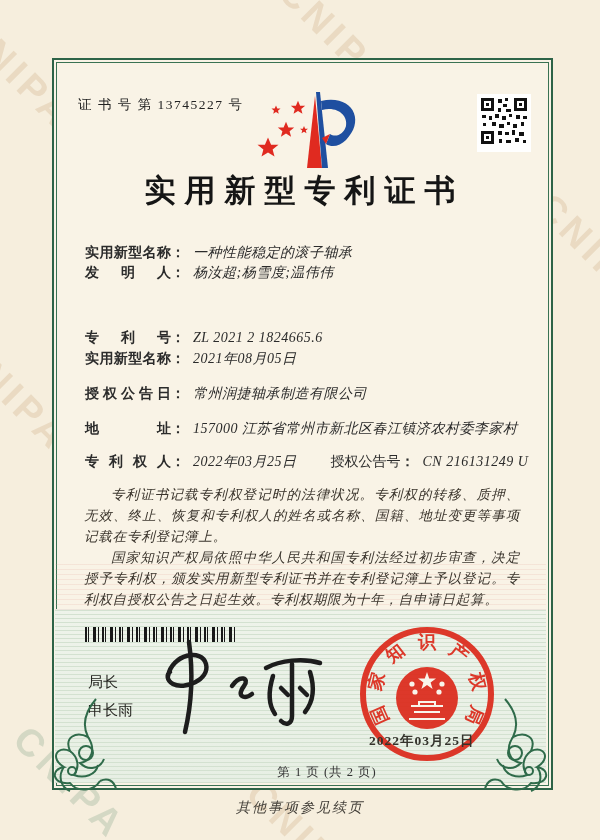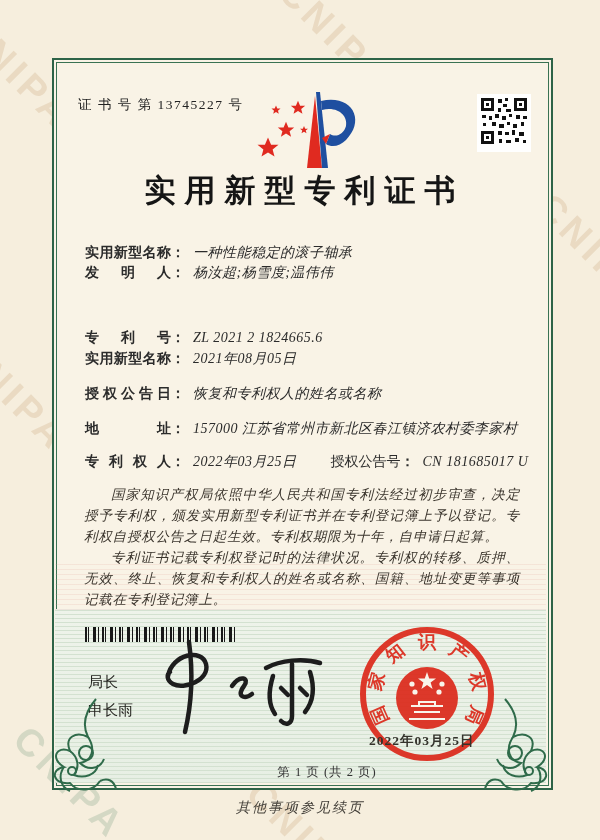--- a/index.html
+++ b/index.html
@@ -191,32 +191,32 @@
 <div class="field-row" style="top:264px">
   <span class="lbl">发明人</span><span class="colon">：</span><span class="val">杨汝超;杨雪度;温伟伟</span>
 </div>
 <div class="field-row" style="top:329px">
   <span class="lbl">专利号</span><span class="colon">：</span><span class="val">ZL 2021 2 1824665.6</span>
 </div>
 <div class="field-row" style="top:350px">
   <span class="lbl">实用新型名称</span><span class="colon">：</span><span class="val">2021年08月05日</span>
 </div>
 <div class="field-row" style="top:385px">
-  <span class="lbl">授权公告日</span><span class="colon">：</span><span class="val">恢复和专利权人的姓名或名称</span>
+  <span class="lbl">授权公告日</span><span class="colon">：</span><span class="val">常州润捷轴承制造有限公司</span>
 </div>
 <div class="field-row" style="top:420px">
   <span class="lbl">地址</span><span class="colon">：</span><span class="val">157000 江苏省常州市新北区春江镇济农村委李家村</span>
 </div>
 <div class="field-row" style="top:453px">
-  <span class="lbl">专利权人</span><span class="colon">：</span><span class="val">2022年03月25日</span><span class="pair2"><span class="lbl" style="width:auto;font-weight:normal">授权公告号</span><span class="colon">：</span><span class="val">CN 181685017 U</span></span>
+  <span class="lbl">专利权人</span><span class="colon">：</span><span class="val">2022年03月25日</span><span class="pair2"><span class="lbl" style="width:auto;font-weight:normal">授权公告号</span><span class="colon">：</span><span class="val">CN 216131249 U</span></span>
 </div>
 
 <div class="body-text">
+  <p>专利证书记载专利权登记时的法律状况。专利权的转移、质押、无效、终止、恢复和专利权人的姓名或名称、国籍、地址变更等事项记载在专利登记簿上。</p>
   <p>国家知识产权局依照中华人民共和国专利法经过初步审查，决定授予专利权，颁发实用新型专利证书并在专利登记簿上予以登记。专利权自授权公告之日起生效。专利权期限为十年，自申请日起算。</p>
-  <p>专利证书记载专利权登记时的法律状况。专利权的转移、质押、无效、终止、恢复和专利权人的姓名或名称、国籍、地址变更等事项记载在专利登记簿上。</p>
 </div>
 
 <div class="barcode"></div>
 
 <div class="signer">
   <div>局长</div>
   <div>申长雨</div>
 </div>
 
 <div class="signature">

